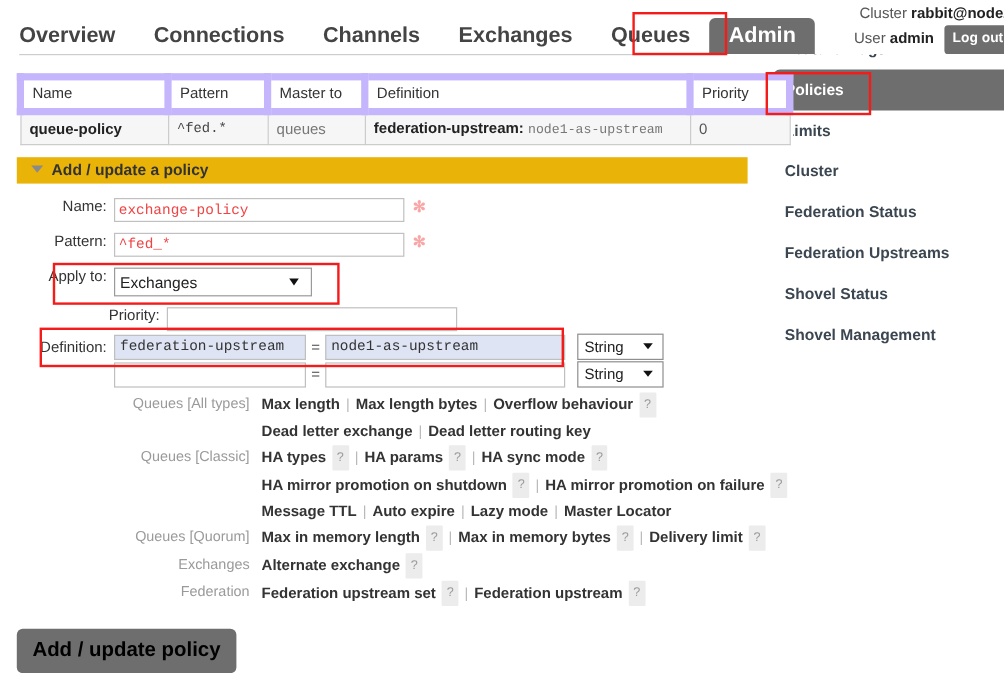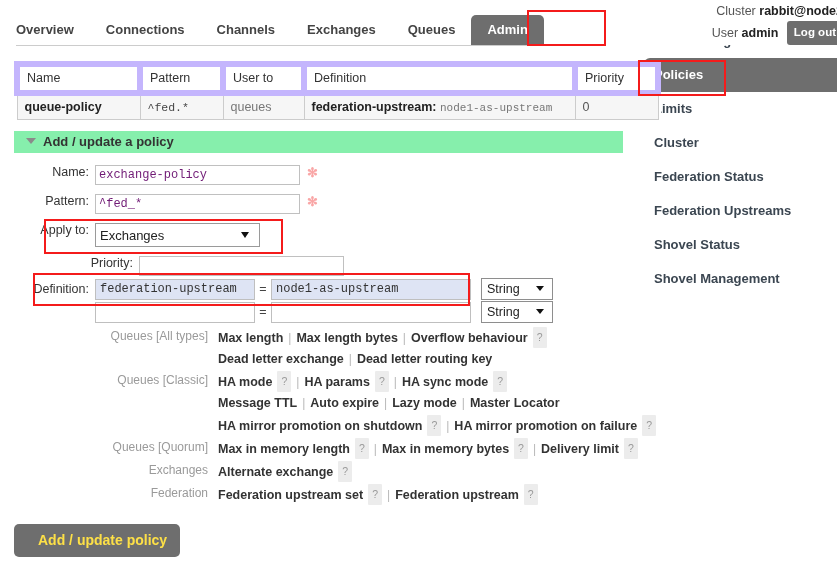--- a/index.html
+++ b/index.html
@@ -66,21 +66,21 @@
   }
   #navbar ul {
     list-style: none;
     margin: 0;
     padding: 0;
     display: flex;
     align-items: flex-end;
     height: 32px;
   }
   #navbar li {
-    font-size: 13px;
+    font-size: 18px;
     font-weight: bold;
     color: #444444;
     padding: 7px 16px 8px 16px;
     cursor: pointer;
     white-space: nowrap;
     line-height: 15px;
   }
   #navbar li.selected {
     background: #6e6e6e;
     color: #ffffff;
@@ -170,21 +170,21 @@
   .w-def { width: 250px; }
   .w-prio { width: 62px; }
 
   
   #section-head {
     position: absolute;
     top: 131px;
     left: 14px;
     width: 609px;
     height: 22px;
-    background: #86efac;
+    background: #eab308;
     z-index: 15;
   }
   #section-head .arrow {
     position: absolute;
     left: 12px;
     top: 7px;
     width: 0; height: 0;
     border-left: 5px solid transparent;
     border-right: 5px solid transparent;
     border-top: 6px solid #8a8a8a;
@@ -213,28 +213,28 @@
   .flabel {
     width: 95px;
     text-align: right;
     padding-right: 6px;
     font-size: 12.5px;
     color: #333333;
     font-weight: normal;
     box-sizing: border-box;
   }
   .finput {
-    width: 205px;
+    width: 242px;
     height: 20px;
     box-sizing: border-box;
     border: 1px solid #c0c0c0;
     background: #ffffff;
     font-family: "Liberation Mono", monospace;
     font-size: 12px;
-    color: #701a75;
+    color: #ef4444;
     padding: 0 3px;
     outline: none;
   }
   .req-star {
     color: #f9a6a6;
     font-size: 13px;
     margin-left: 7px;
     font-weight: bold;
     letter-spacing: 0;
   }
@@ -340,26 +340,26 @@
     cursor: pointer;
     vertical-align: 1px;
   }
 
   
   #submit-btn {
     position: absolute;
     top: 524px;
     left: 14px;
     background: #6e6e6e;
-    color: #fde047;
-    font-size: 14px;
+    color: #000000;
+    font-size: 17px;
     font-weight: bold;
     border: none;
     border-radius: 5px;
-    padding: 8px 13px 9px 24px;
+    padding: 8px 13px 9px 13px;
     cursor: pointer;
     font-family: "Liberation Sans", sans-serif;
     z-index: 20;
   }
 </style>
 </head>
 <body>
 
 <div id="sidebar">
     <div class="side-item">Feature Flags</div>
@@ -394,21 +394,21 @@
       <li class="selected">Admin</li>
     </ul>
 </div>
 <div id="nav-underline"></div>
 
 <table id="ptable">
   <thead>
     <tr>
       <th class="w-name">Name</th>
       <th class="w-pattern">Pattern</th>
-      <th class="w-applyto">User to</th>
+      <th class="w-applyto">Master to</th>
       <th class="w-def">Definition</th>
       <th class="w-prio">Priority</th>
     </tr>
   </thead>
   <tbody>
     <tr>
       <td class="c-name">queue-policy</td>
       <td class="c-pattern">^fed.*</td>
       <td class="c-applyto">queues</td>
       <td class="c-def">
@@ -482,29 +482,29 @@
     <div class="hint-row">
       <div class="hint-cat">Queues [All types]</div>
       <div class="hint-links"><span class="hl">Max length</span><span class="sep">|</span><span class="hl">Max length bytes</span><span class="sep">|</span><span class="hl">Overflow behaviour</span><span class="qmark">?</span></div>
     </div>
     <div class="hint-row">
       <div class="hint-cat"></div>
       <div class="hint-links"><span class="hl">Dead letter exchange</span><span class="sep">|</span><span class="hl">Dead letter routing key</span></div>
     </div>
     <div class="hint-row">
       <div class="hint-cat">Queues [Classic]</div>
-      <div class="hint-links"><span class="hl">HA mode</span><span class="qmark">?</span><span class="sep">|</span><span class="hl">HA params</span><span class="qmark">?</span><span class="sep">|</span><span class="hl">HA sync mode</span><span class="qmark">?</span></div>
+      <div class="hint-links"><span class="hl">HA types</span><span class="qmark">?</span><span class="sep">|</span><span class="hl">HA params</span><span class="qmark">?</span><span class="sep">|</span><span class="hl">HA sync mode</span><span class="qmark">?</span></div>
+    </div>
+    <div class="hint-row">
+      <div class="hint-cat"></div>
+      <div class="hint-links"><span class="hl">HA mirror promotion on shutdown</span><span class="qmark">?</span><span class="sep">|</span><span class="hl">HA mirror promotion on failure</span><span class="qmark">?</span></div>
     </div>
     <div class="hint-row">
       <div class="hint-cat"></div>
       <div class="hint-links"><span class="hl">Message TTL</span><span class="sep">|</span><span class="hl">Auto expire</span><span class="sep">|</span><span class="hl">Lazy mode</span><span class="sep">|</span><span class="hl">Master Locator</span></div>
-    </div>
-    <div class="hint-row">
-      <div class="hint-cat"></div>
-      <div class="hint-links"><span class="hl">HA mirror promotion on shutdown</span><span class="qmark">?</span><span class="sep">|</span><span class="hl">HA mirror promotion on failure</span><span class="qmark">?</span></div>
     </div>
     <div class="hint-row">
       <div class="hint-cat">Queues [Quorum]</div>
       <div class="hint-links"><span class="hl">Max in memory length</span><span class="qmark">?</span><span class="sep">|</span><span class="hl">Max in memory bytes</span><span class="qmark">?</span><span class="sep">|</span><span class="hl">Delivery limit</span><span class="qmark">?</span></div>
     </div>
     <div class="hint-row">
       <div class="hint-cat">Exchanges</div>
       <div class="hint-links"><span class="hl">Alternate exchange</span><span class="qmark">?</span></div>
     </div>
     <div class="hint-row">

